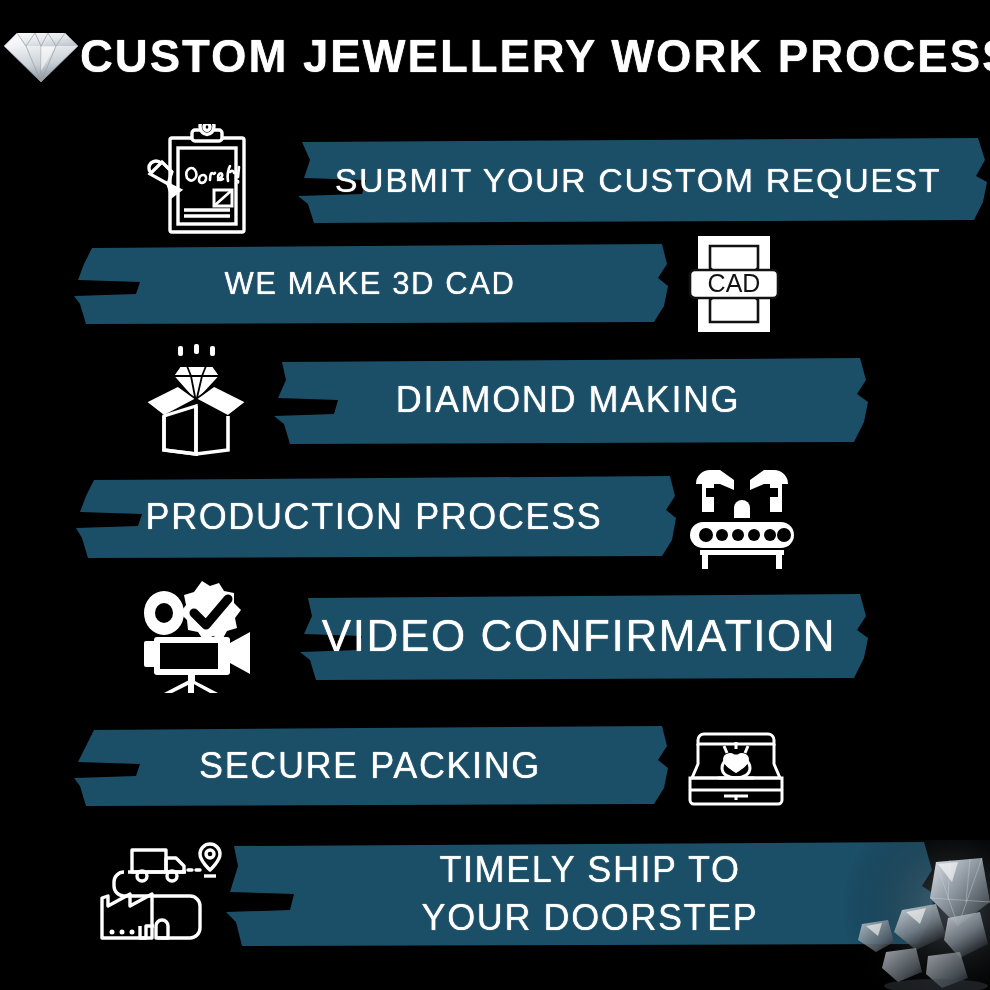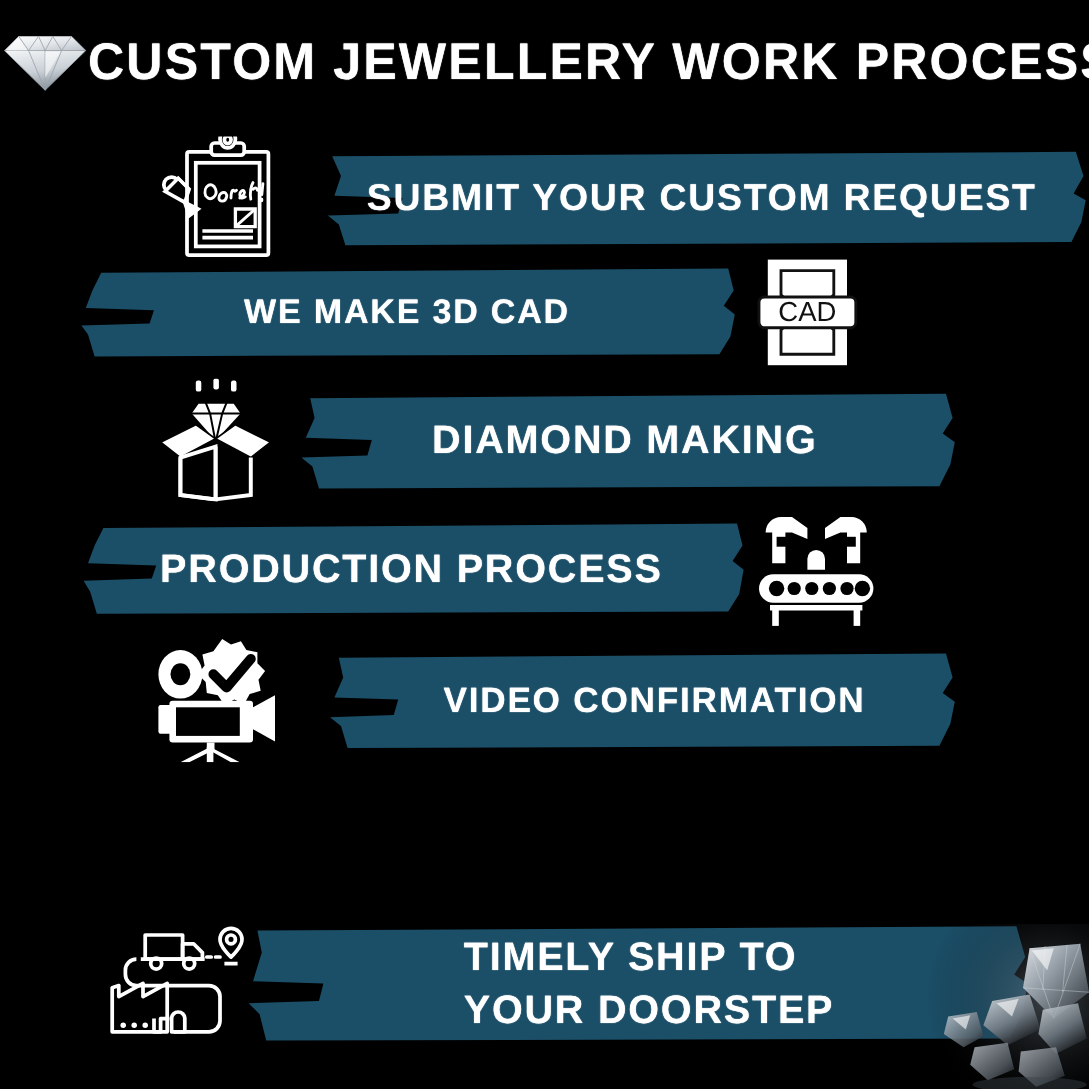--- a/index.html
+++ b/index.html
@@ -71,26 +71,26 @@
   .banner-label {
     position: absolute;
     top: 0;
     height: 100%;
     display: flex;
     flex-direction: column;
     align-items: center;
     justify-content: center;
     color: #ffffff;
     font-family: "Liberation Sans", sans-serif;
-    font-weight: bold;
+    font-weight: normal;
     font-size: 35px;
     letter-spacing: 1.6px;
     line-height: 44px;
     white-space: pre-line;
-    text-align: left;
+    text-align: center;
     text-shadow: 0 0 1px #ffffff;
     pointer-events: none;
   }
 
   .row-icon {
     position: absolute;
     top: 0;
     height: 100%;
     display: flex;
     align-items: center;
@@ -320,23 +320,54 @@
         <path d="M54 34 L66 46 L88 20" fill="none" stroke="#000000" stroke-width="9" stroke-linecap="round" stroke-linejoin="round"></path>
       </svg>
     </div>
 
     <div class="banner" style="left:288px;width:582px;">
       <svg viewBox="0 0 582 100" preserveAspectRatio="none" xmlns="http://www.w3.org/2000/svg">
         <path fill="#1b4f68" d="
           M20,12 L572,8 L578,30 L569,44 L580,52 L576,72 L566,92 L28,94 L22,74 L12,66 L70,64 L74,50 L16,48 L24,30 Z"></path>
       </svg>
     </div>
-    <div class="banner-label" style="left:304px;width:582px;font-size:32px;">VIDEO CONFIRMATION</div>
-  </div>
-
+    <div class="banner-label" style="left:288px;width:582px;font-size:44px;">VIDEO CONFIRMATION</div>
+  </div>
+
+  <div class="row" style="top:720px;height:92px;">
+    <div class="banner" style="left:70px;width:600px;">
+      <svg viewBox="0 0 600 92" preserveAspectRatio="none" xmlns="http://www.w3.org/2000/svg">
+        <path fill="#1b4f68" d="
+          M24,10 L592,6 L597,26 L588,40 L598,48 L594,68 L584,84 L16,86 L10,66 L4,58 L66,56 L70,44 L8,42 L16,26 Z"></path>
+      </svg>
+    </div>
+    <div class="banner-label" style="left:70px;width:600px;font-size:36px;">SECURE  PACKING</div>
+
+    <div class="row-icon" style="left:678px;width:112px;">
+      <svg width="108" height="104" viewBox="0 0 108 104" xmlns="http://www.w3.org/2000/svg">
+        <g fill="none" stroke="#ffffff" stroke-width="3">
+
+          <path d="M16 26 a6 6 0 0 1 6 -6 h64 a6 6 0 0 1 6 6 v4 h-76 z"></path>
+          <path d="M16 30 v20 l-6 14 h88 l-6 -14 v-20"></path>
+
+          <path d="M8 64 h92 v22 a4 4 0 0 1 -4 4 h-84 a4 4 0 0 1 -4 -4 z"></path>
+          <path d="M8 76 h92"></path>
+          <path d="M42 82 h24 M54 82 v4"></path>
+
+          <path d="M54 42 c-9 0 -14 7 -14 12 c0 6 6 10 14 10 c8 0 14 -4 14 -10 c0 -5 -5 -12 -14 -12 z"></path>
+
+          <path d="M54 44 c-4 -7 -12 -4 -12 2 c0 4 6 8 12 12 c6 -4 12 -8 12 -12 c0 -6 -8 -9 -12 -2 z" fill="#ffffff" stroke-width="2"></path>
+
+          <path d="M42 32 l3 7 M54 28 v7 M66 32 l-3 7"></path>
+
+          <path d="M36 64 h36"></path>
+        </g>
+      </svg>
+    </div>
+  </div>
 
   <div class="row" style="top:836px;height:116px;">
     <div class="row-icon" style="left:86px;width:140px;">
       <svg width="128" height="112" viewBox="0 0 128 112" xmlns="http://www.w3.org/2000/svg">
         <g fill="none" stroke="#ffffff" stroke-width="3.4" stroke-linejoin="round">
 
           <path d="M34 12 h34 v22 h-34 z"></path>
           <path d="M68 20 h10 l8 8 v6 h-18 z"></path>
           <path d="M30 34 h58"></path>
           <circle cx="44" cy="38" r="5"></circle>

